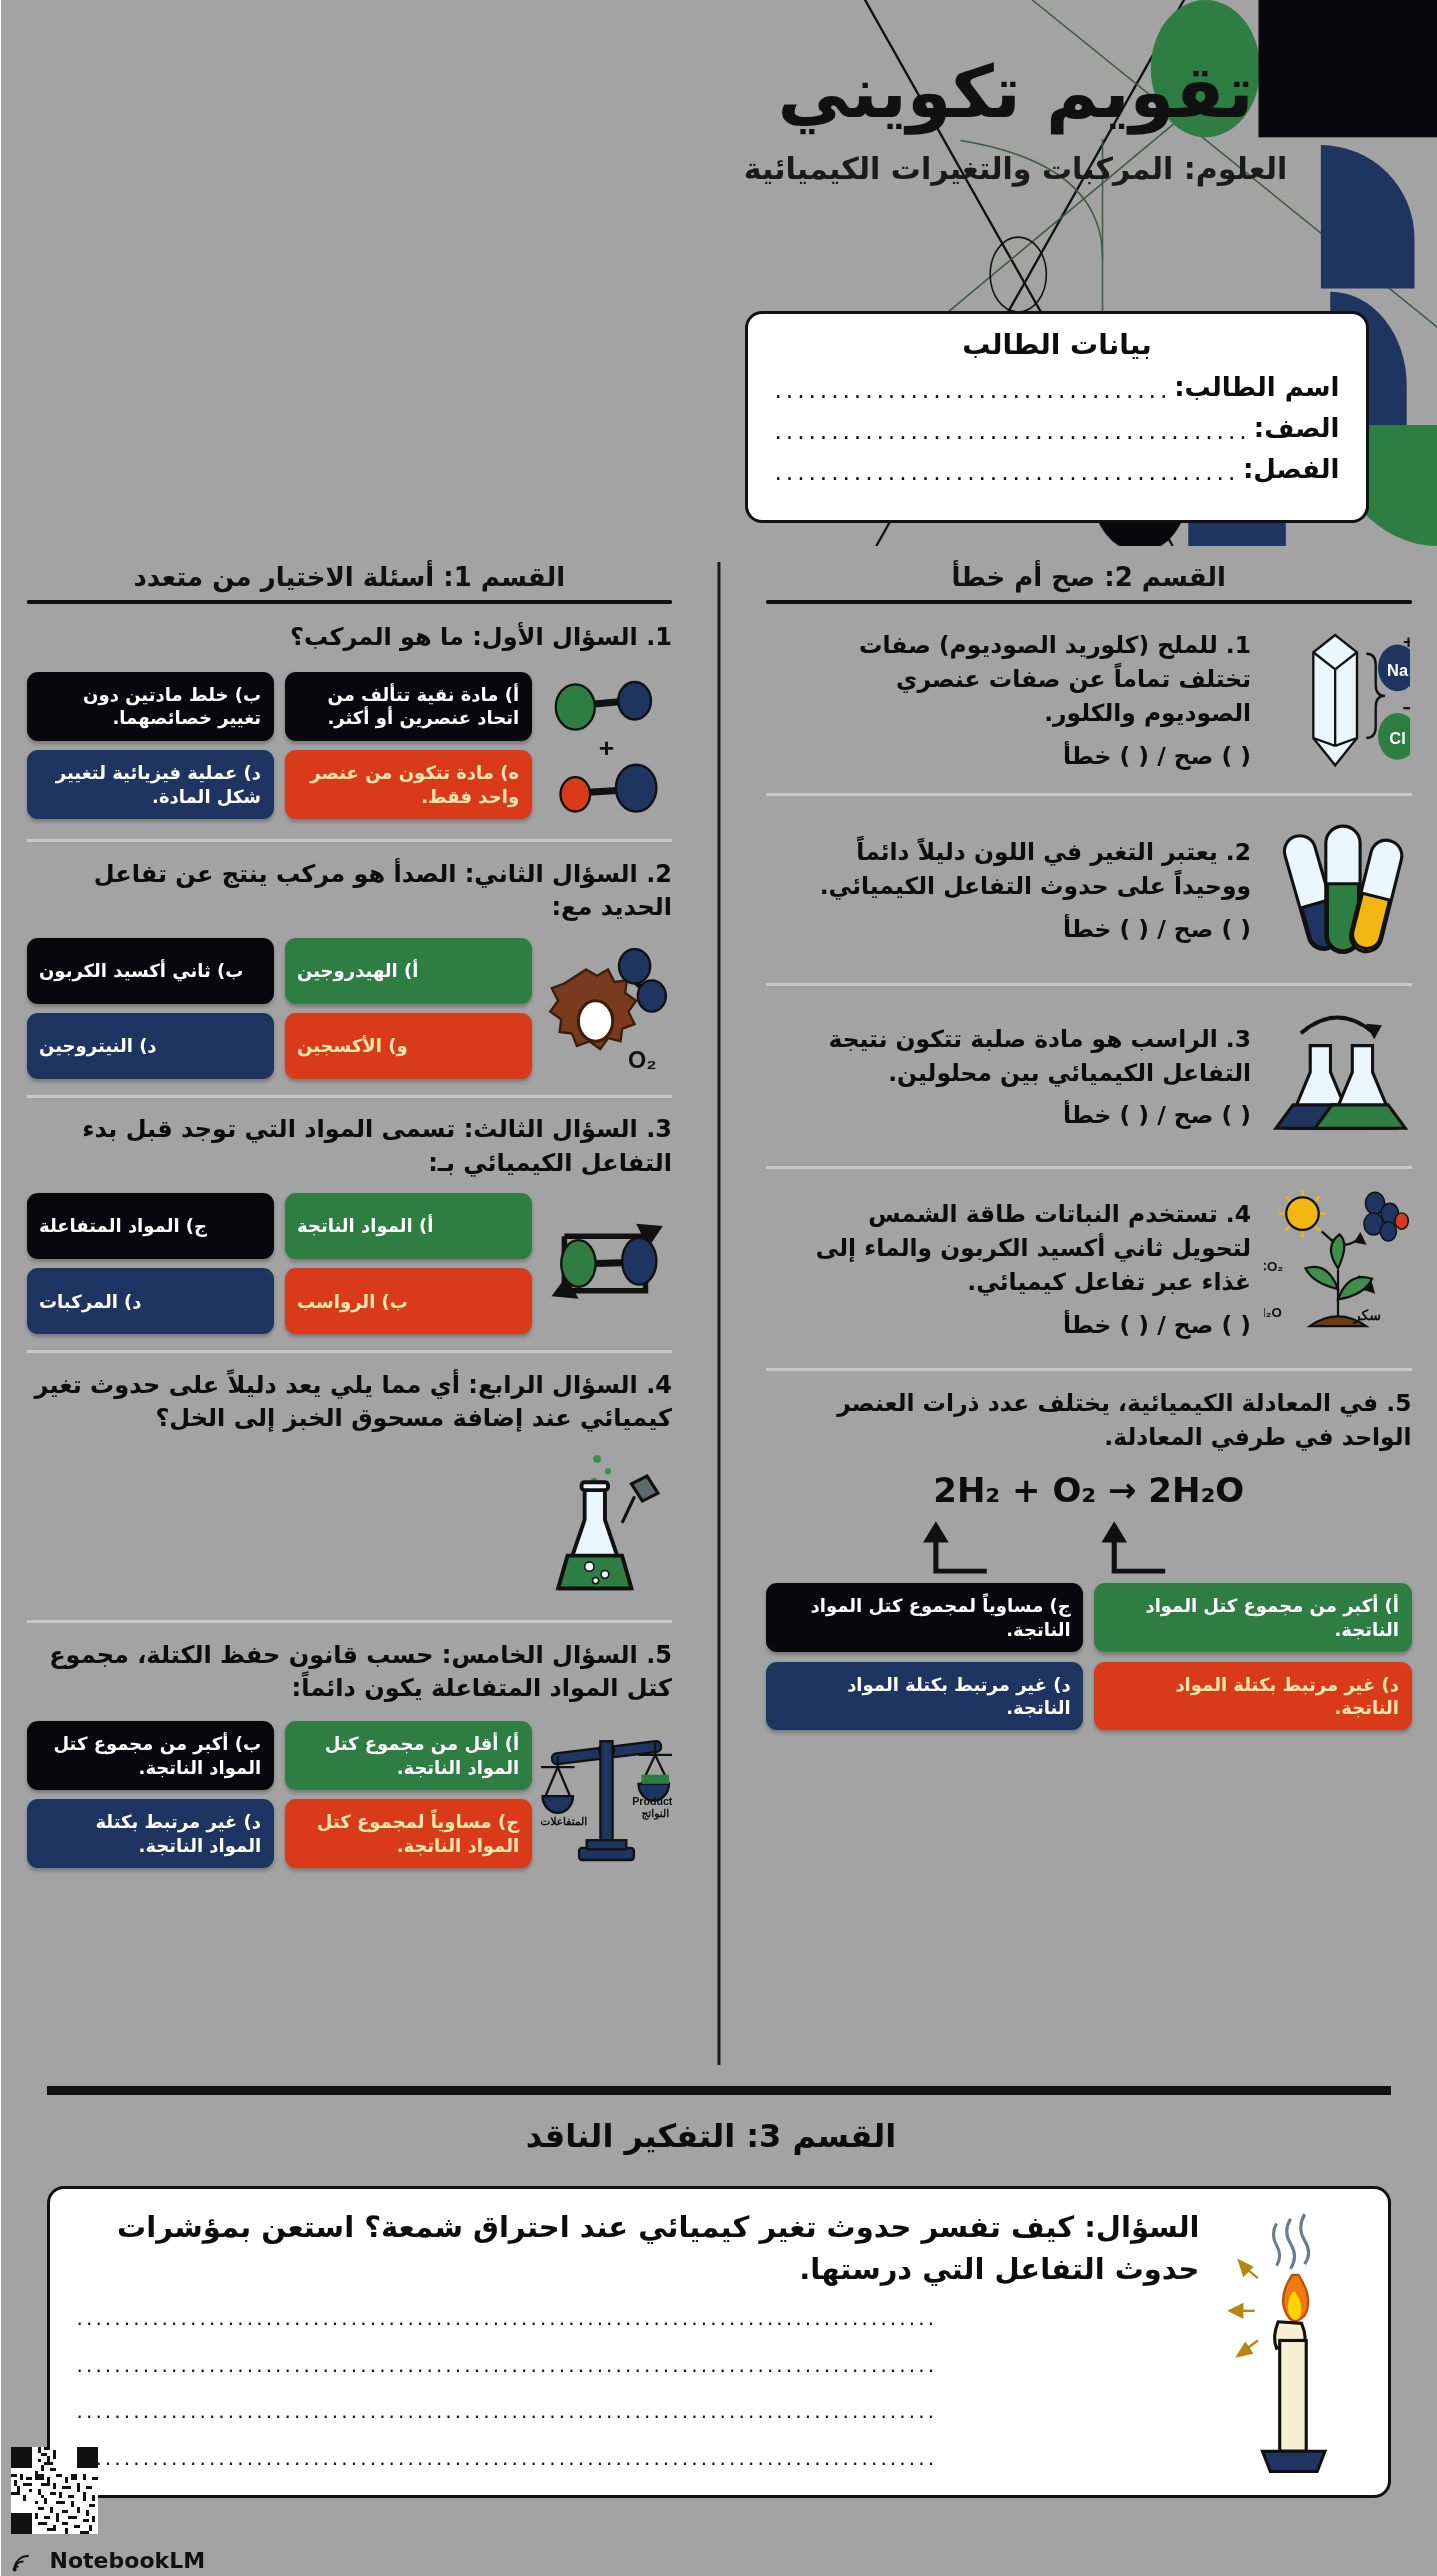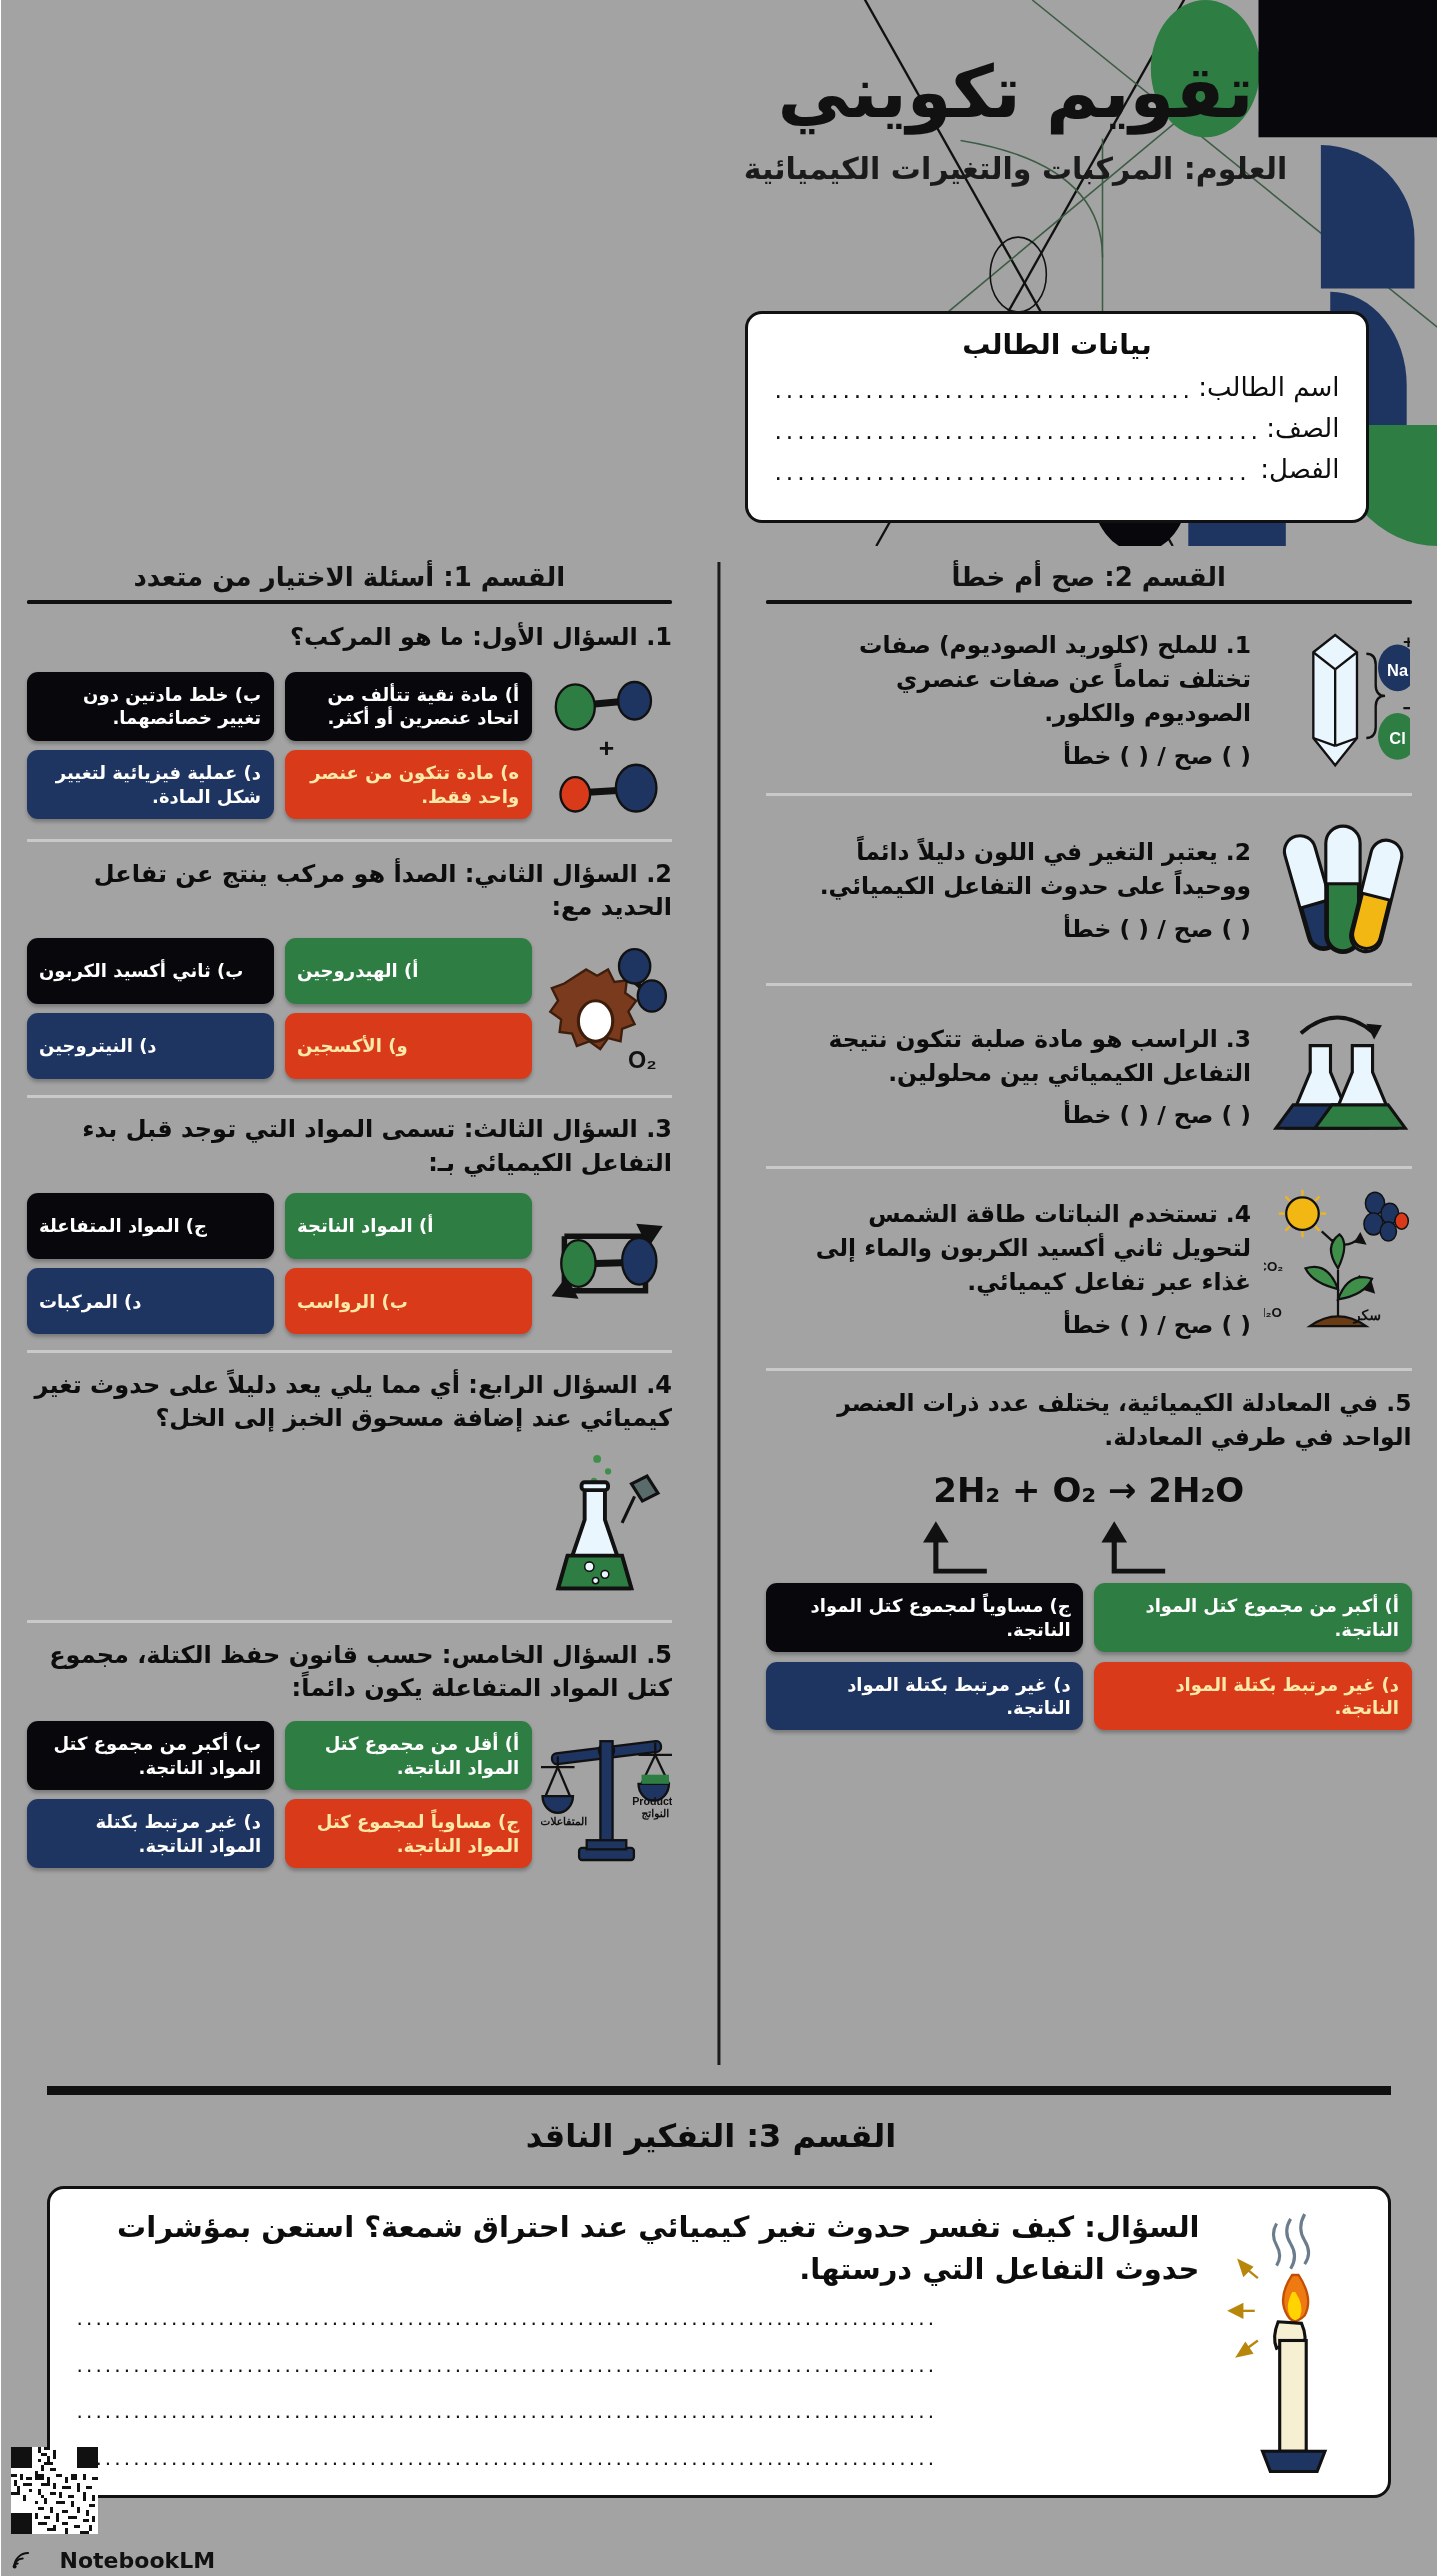--- a/index.html
+++ b/index.html
@@ -20,21 +20,21 @@
   .subtitle{font-size:30px; font-weight:600; color:#1b1b1b; margin-top:20px;}
 
   
   .student-box{
     position:absolute; top:311px; right:69px; width:624px; height:212px;
     border:3.1px solid #111; border-radius:17px; box-sizing:border-box;
     padding:14px 26.5px 0 26.5px; background:#fff;
   }
   .student-box h3{margin:0; font-size:28px; font-weight:bold; text-align:center;}
   .field{display:flex; align-items:flex-end; gap:7.8px; margin-top:11px;}
-  .field .lbl{font-size:26px; font-weight:normal; white-space:nowrap;}
+  .field .lbl{font-size:26px; font-weight:bold; white-space:nowrap;}
   .field .dots{
     flex:1; height:23.4px; overflow:hidden; white-space:nowrap;
     font-size:23.4px; letter-spacing:3.9px; color:#111; line-height:1;
     direction:ltr; text-align:right;
   }
 
   
   .columns{position:absolute; top:562px; right:0; left:0; height:1507px; display:flex; flex-direction:row;}
   .col{box-sizing:border-box;}
   .col-right{width:719px; padding:0 47px 0 26.5px;}
@@ -85,21 +85,21 @@
   .ab-illus{width:148px; flex:0 0 148px; display:flex; align-items:flex-start; justify-content:center; padding-top:4.7px;}
   .ab-main{flex:1; display:flex; flex-direction:column;}
   .ab-q{font-size:29px; font-weight:bold; line-height:1.45; text-align:right; margin:0 0 4.7px 0;}
   .ab-lines{flex:1; display:flex; flex-direction:column; justify-content:space-around; padding-bottom:6.2px;}
   .ab-line{
     font-size:20px; letter-spacing:3.1px; color:#111; line-height:1;
     overflow:hidden; white-space:nowrap; direction:ltr;
   }
   .brand-txt{font-size:22px; font-weight:bold; color:#111; margin-left:6.2px;}
   .qr{position:absolute; bottom:42px; left:11px; width:87px; height:87px;}
-  .brandwrap{position:absolute; bottom:3.1px; left:11px; display:flex; align-items:center; gap:19px; direction:ltr;margin-top:22px;}
+  .brandwrap{position:absolute; bottom:3.1px; left:11px; display:flex; align-items:flex-end; gap:9px; direction:ltr;margin-top:22px;}
 </style>
 </head>
 <body>
 
 <div class="page">
 
   <div class="deco">
     <svg width="593" height="546" viewBox="0 0 760 700" xmlns="http://www.w3.org/2000/svg">
       <g stroke="#111" stroke-width="3" fill="none">
         <line x1="20" y1="-10" x2="420" y2="700"></line>

